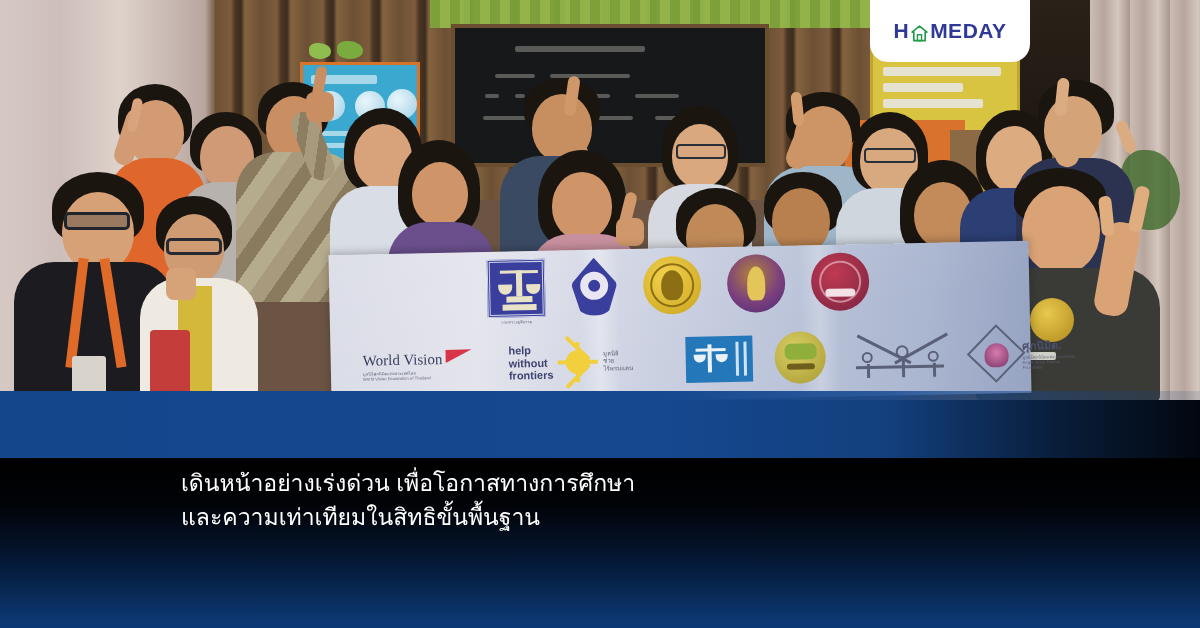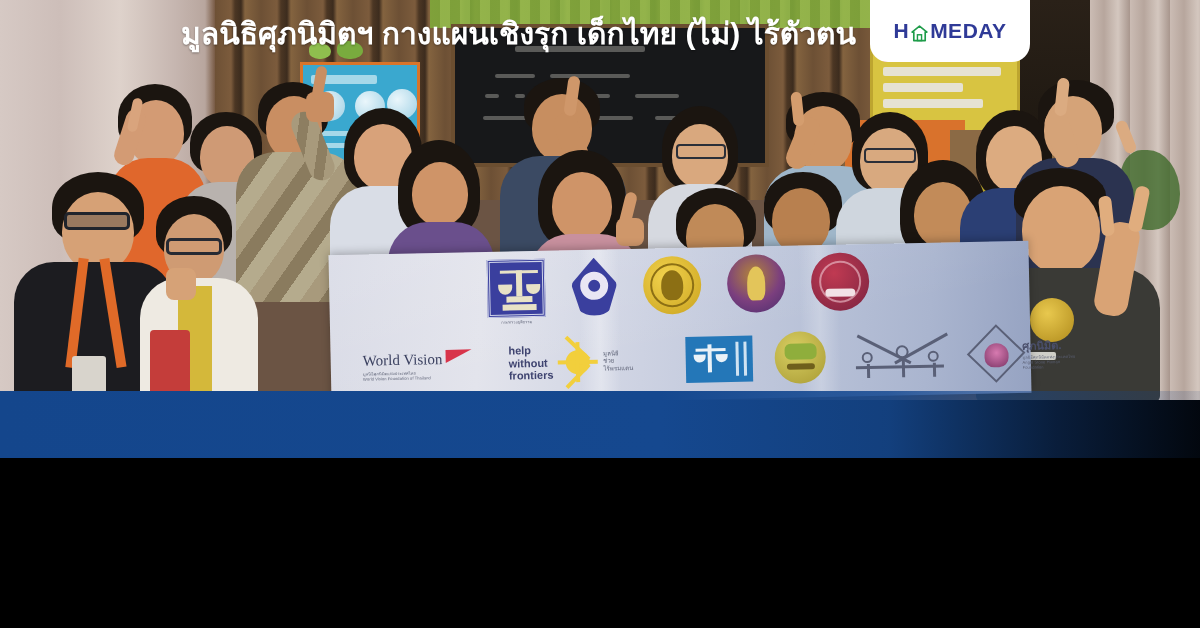--- a/index.html
+++ b/index.html
@@ -464,16 +464,19 @@
         <svg viewBox="0 0 24 24" width="19" height="19" aria-hidden="true">
           <path d="M12 2.8 L2.6 10.2 h2.2 V21 h14.4 V10.2 h2.2 Z" fill="none" stroke="#1f9c4a" stroke-width="2.1" stroke-linejoin="round"></path>
           <rect x="9.4" y="13.6" width="5.2" height="7.4" fill="none" stroke="#1f9c4a" stroke-width="1.8"></rect>
         </svg>
       </span>
       <span>MEDAY</span>
     </div>
   </div>
 
   <div class="titleBar"></div>
-  <div class="titleText">มูลนิธิศุภนิมิตฯ กางแผนเชิงรุก เด็กไทย (ไม่) ไร้ตัวตน</div>
-
+
+  <div class="lower">
+    <div class="subText">เดินหน้าอย่างเร่งด่วน เพื่อโอกาสทางการศึกษา
+และความเท่าเทียมในสิทธิขั้นพื้นฐาน</div>
+  </div>
 
 </div>
 
 </body></html>

